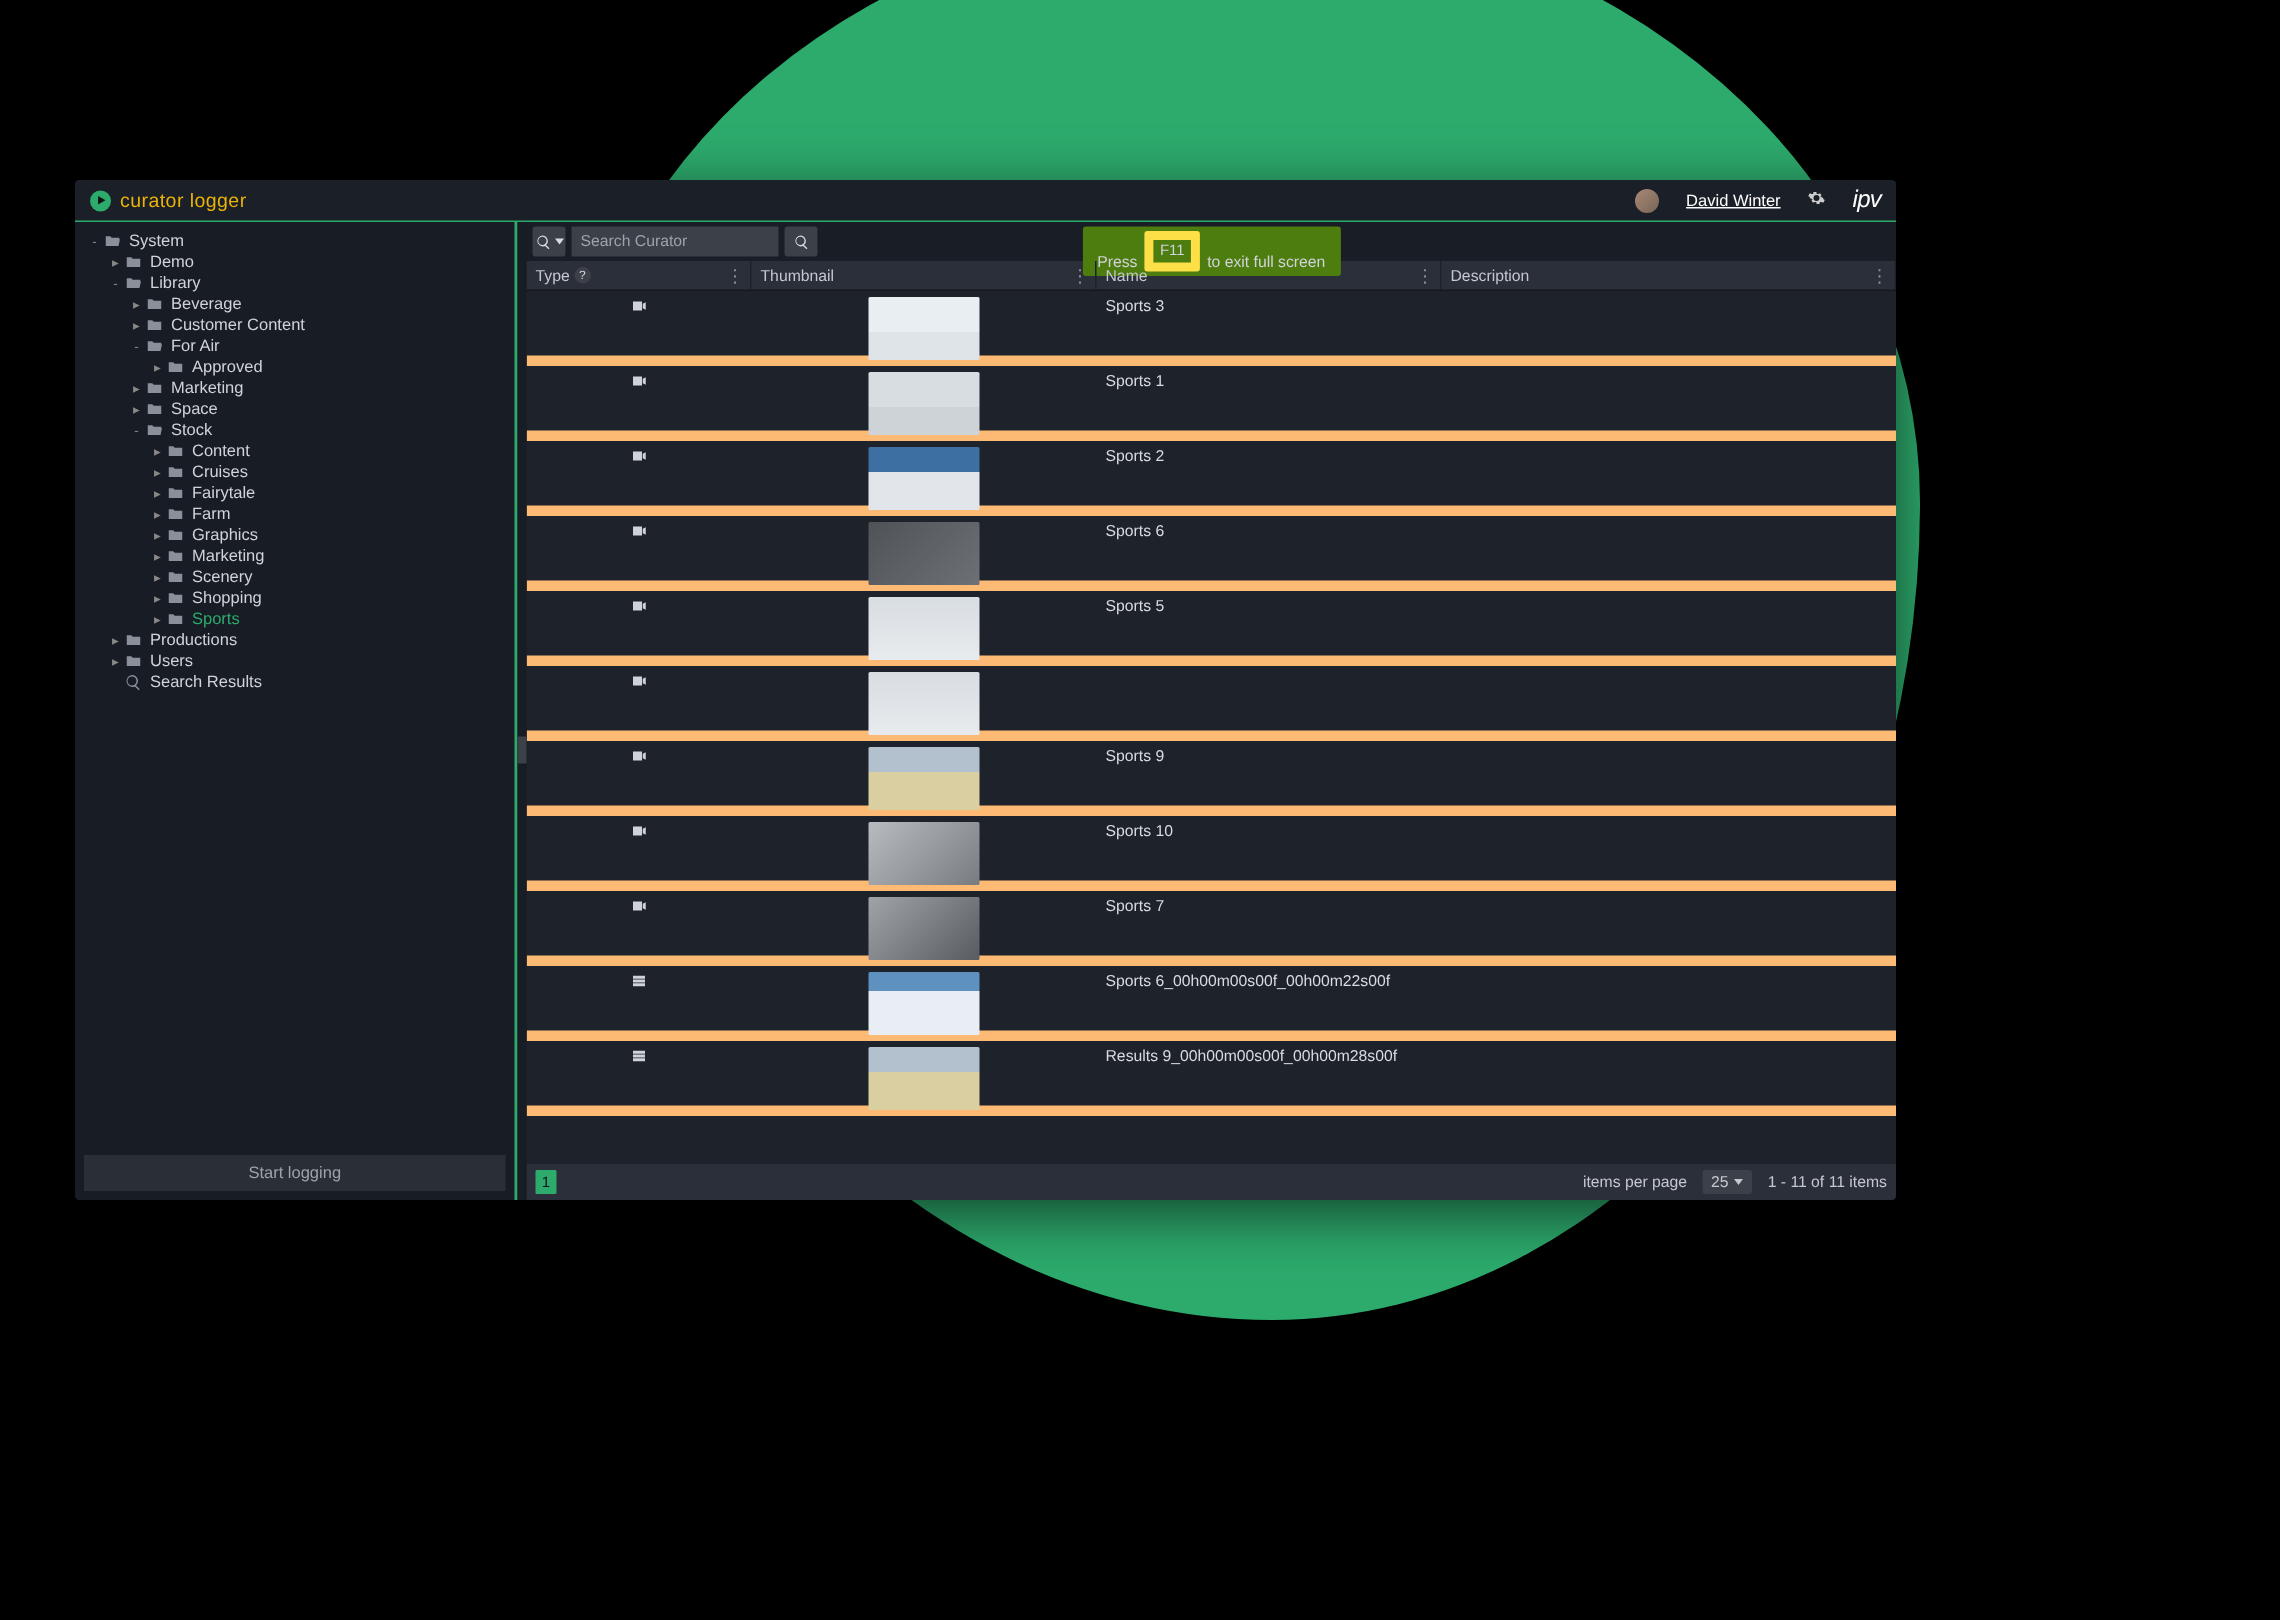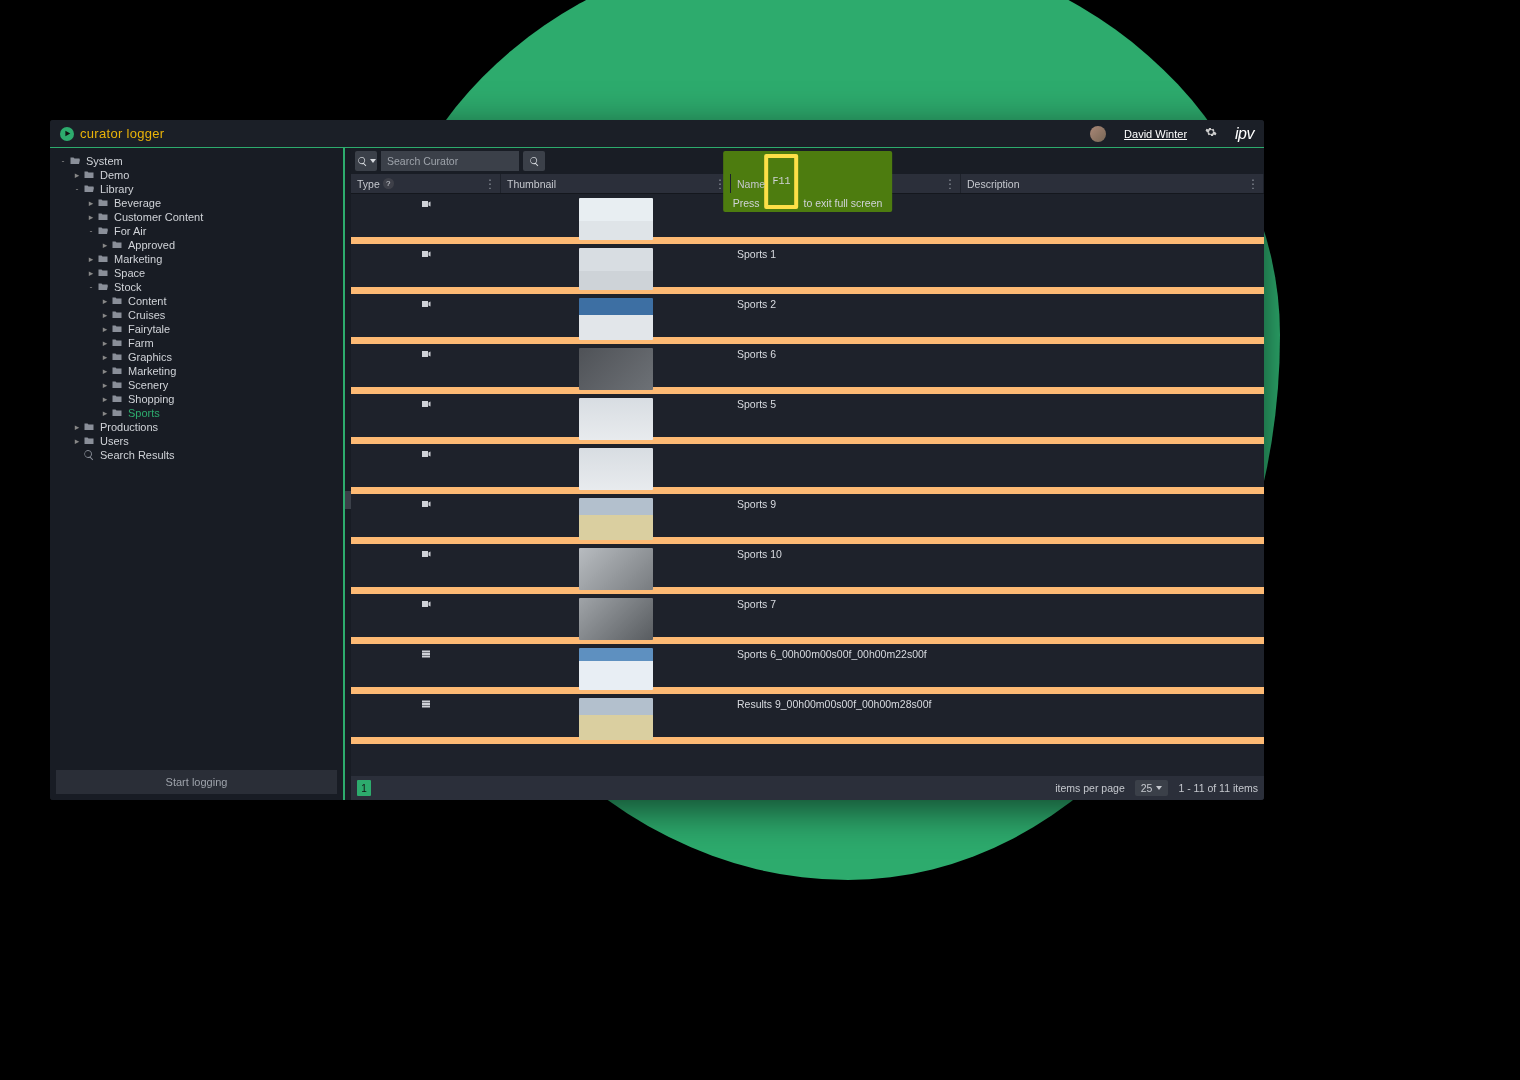--- a/index.html
+++ b/index.html
@@ -43,21 +43,21 @@
   
   .content { flex:1; display:flex; flex-direction:column; background:#1E222B; min-width:0; }
 
   .toolbar { height:26px; display:flex; align-items:center; padding:3px 4px; gap:4px; background:#191D25; position:relative; }
   .icon-btn { width:22px; height:20px; background:#3B4049; display:flex; align-items:center; justify-content:center; cursor:pointer; border-radius:2px; }
   .icon-btn svg { width:11px; height:11px; fill:#d8dbe0; }
   .icon-btn .caret { width:0; height:0; border-left:3px solid transparent; border-right:3px solid transparent; border-top:4px solid #d8dbe0; margin-left:2px; }
   .search-input { width:138px; height:20px; background:#3B4049; border:none; color:#ccc; font-size:10.5px; padding:0 6px; outline:none; }
   .search-input::placeholder { color:#9ea3ab; }
   .fullscreen-hint { position:absolute; left:50%; top:3px; transform:translateX(-50%); background:#4d7c0f; color:#d0d3d8; font-size:10.5px; padding:3px 10px; border-radius:2px; display:flex; align-items:flex-end; gap:5px; }
-  .key-box { border:4px solid #fde047; padding:18px 4px; border-radius:2px; font-size:10px;font-family:Liberation Mono, monospace; }
+  .key-box { border:6px solid #fde047; padding:2px 4px; border-radius:2px; font-size:10px; }
 
   .col-headers { height:20px; background:#2B2F3A; display:flex; color:#c5c8ce; font-size:10.5px; border-bottom:1px solid #14171d; }
   .col-headers .col { display:flex; align-items:center; padding:0 6px; border-right:1px solid #1e222b; position:relative; }
   .col-headers .col .help { width:11px; height:11px; border-radius:50%; background:#3e4049; color:#d8dbe0; display:inline-flex; align-items:center; justify-content:center; font-size:8px; margin-left:3px; }
   .col-headers .col .kebab { position:absolute; right:4px; color:#8a8f99; font-size:12px; line-height:0; cursor:pointer; }
   .col-type { width:150px; }
   .col-thumb { width:230px; }
   .col-name { width:230px; }
   .col-desc { flex:1; }
 

